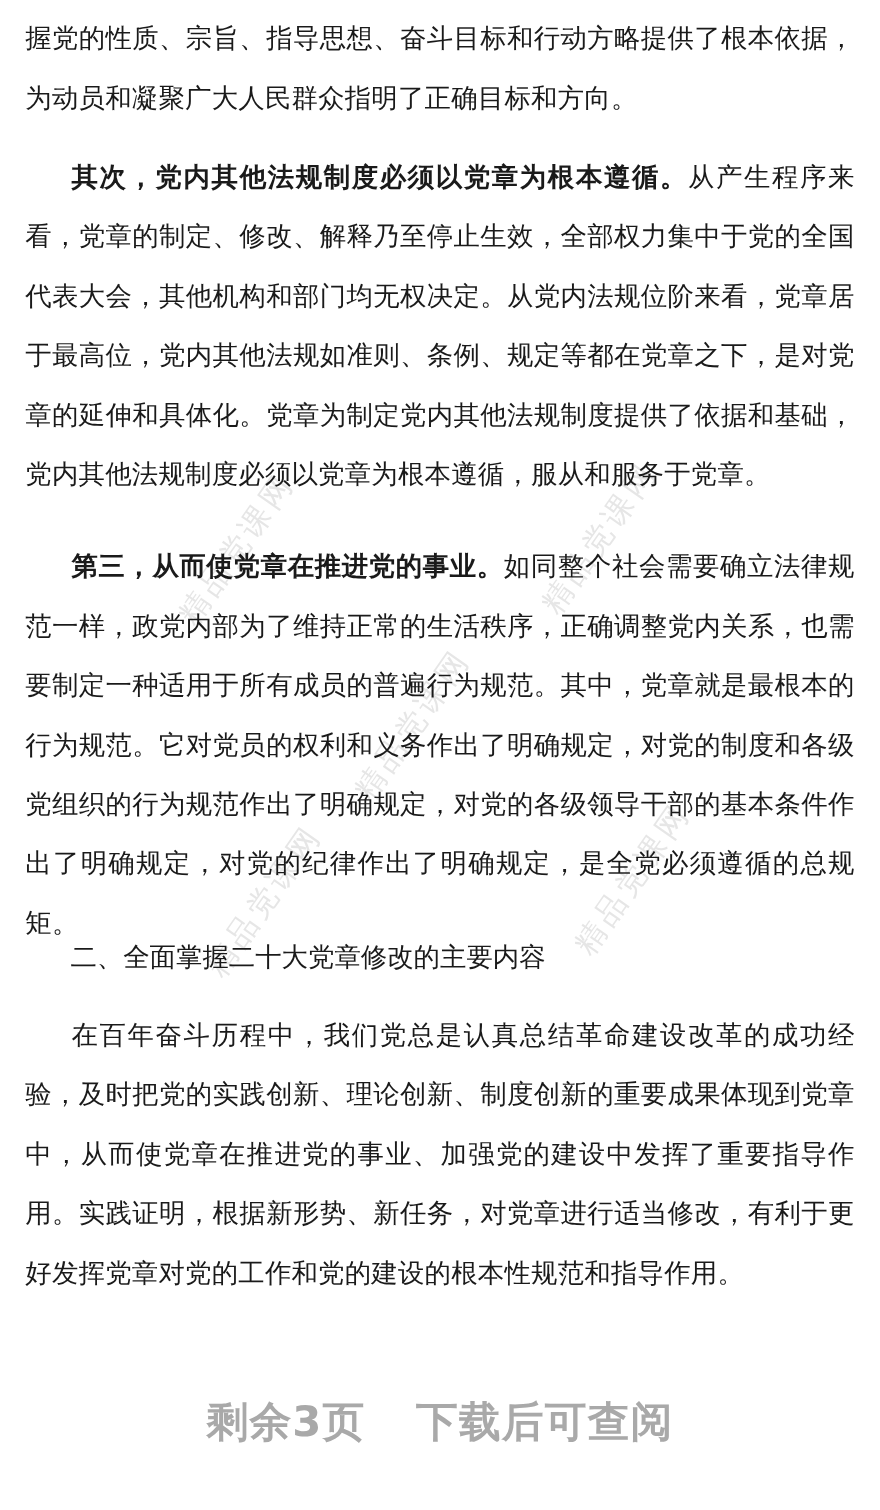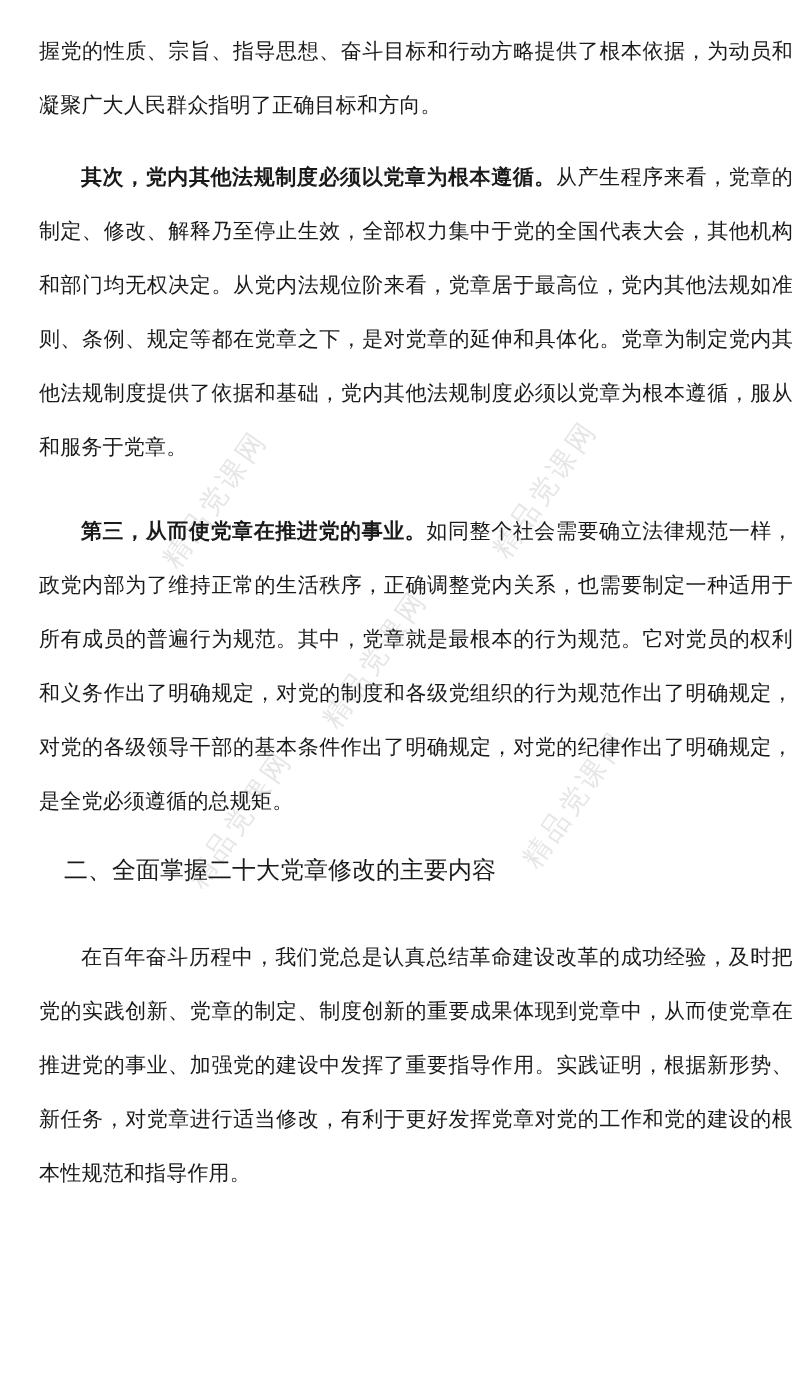--- a/index.html
+++ b/index.html
@@ -1,20 +1,20 @@
 <!DOCTYPE html>
 <html><head>
 <meta charset="utf-8">
 <style>
   html, body { margin:0; padding:0; background:#ffffff; }
   body { width:800px; height:1373px; position:relative; overflow:hidden;
          font-family:"DejaVu Sans","Liberation Sans",sans-serif; color:#1a1a1a; }
   .page { position:absolute; left:0; top:0; width:800px; height:1373px; }
-  .para { position:absolute; left:23px; width:754px; font-size:21px; line-height:54px;
-          letter-spacing:0.2px; margin:16px; text-align:justify; }
+  .para { position:absolute; left:23px; width:754px; font-size:24px; line-height:54px;
+          letter-spacing:0.2px; margin:0; text-align:justify; }
   .indent { text-indent:42px; }
   .b { font-weight:bold; }
   .heading { position:absolute; left:64px; font-size:24px; font-weight:normal; margin:0; line-height:54px; }
   .watermark { position:absolute; font-size:28px; color:#e6e6e6; transform:rotate(-55deg);
                white-space:nowrap; letter-spacing:4px; pointer-events:none; z-index:0; }
   .text-layer { position:relative; z-index:1; }
   .footer-note { position:absolute; left:0; width:800px; top:1267px; text-align:center;
                  font-size:38px; font-weight:bold; color:#a9a9a9; letter-spacing:1px; }
   .footer-note span { display:inline-block; }
   .gap { display:inline-block; width:46px; }
@@ -32,16 +32,19 @@
 
   <div class="text-layer">
     <p class="para" style="top:8px;">握党的性质、宗旨、指导思想、奋斗目标和行动方略提供了根本依据，为动员和凝聚广大人民群众指明了正确目标和方向。</p>
 
     <p class="para indent" style="top:134px;"><span class="b">其次，党内其他法规制度必须以党章为根本遵循。</span><span>从产生程序来看，党章的制定、修改、解释乃至停止生效，全部权力集中于党的全国代表大会，其他机构和部门均无权决定。从党内法规位阶来看，党章居于最高位，党内其他法规如准则、条例、规定等都在党章之下，是对党章的延伸和具体化。党章为制定党内其他法规制度提供了依据和基础，党内其他法规制度必须以党章为根本遵循，服从和服务于党章。</span></p>
 
     <p class="para indent" style="top:488px;"><span class="b">第三，从而使党章在推进党的事业。</span><span>如同整个社会需要确立法律规范一样，政党内部为了维持正常的生活秩序，正确调整党内关系，也需要制定一种适用于所有成员的普遍行为规范。其中，党章就是最根本的行为规范。它对党员的权利和义务作出了明确规定，对党的制度和各级党组织的行为规范作出了明确规定，对党的各级领导干部的基本条件作出了明确规定，对党的纪律作出了明确规定，是全党必须遵循的总规矩。</span></p>
 
     <h2 class="heading" style="top:843px;">二、全面掌握二十大党章修改的主要内容</h2>
 
-    <p class="para indent" style="top:914px;">在百年奋斗历程中，我们党总是认真总结革命建设改革的成功经验，及时把党的实践创新、党章的制定、制度创新的重要成果体现到党章中，从而使党章在推进党的事业、加强党的建设中发挥了重要指导作用。实践证明，根据新形势、新任务，对党章进行适当修改，有利于更好发挥党章对党的工作和党的建设的根本性规范和指导作用。</p>
+    <p class="para indent" style="top:914px;">在百年奋斗历程中，我们党总是认真总结革命建设改革的成功经验，及时把党的实践创新、理论创新、制度创新的重要成果体现到党章中，从而使党章在推进党的事业、加强党的建设中发挥了重要指导作用。实践证明，根据新形势、新任务，对党章进行适当修改，有利于更好发挥党章对党的工作和党的建设的根本性规范和指导作用。</p>
   </div>
 
+  <div class="footer-note">
+    <span>剩余3页</span><span class="gap"></span><span>下载后可查阅</span>
+  </div>
 </div>
 
 </body></html>

